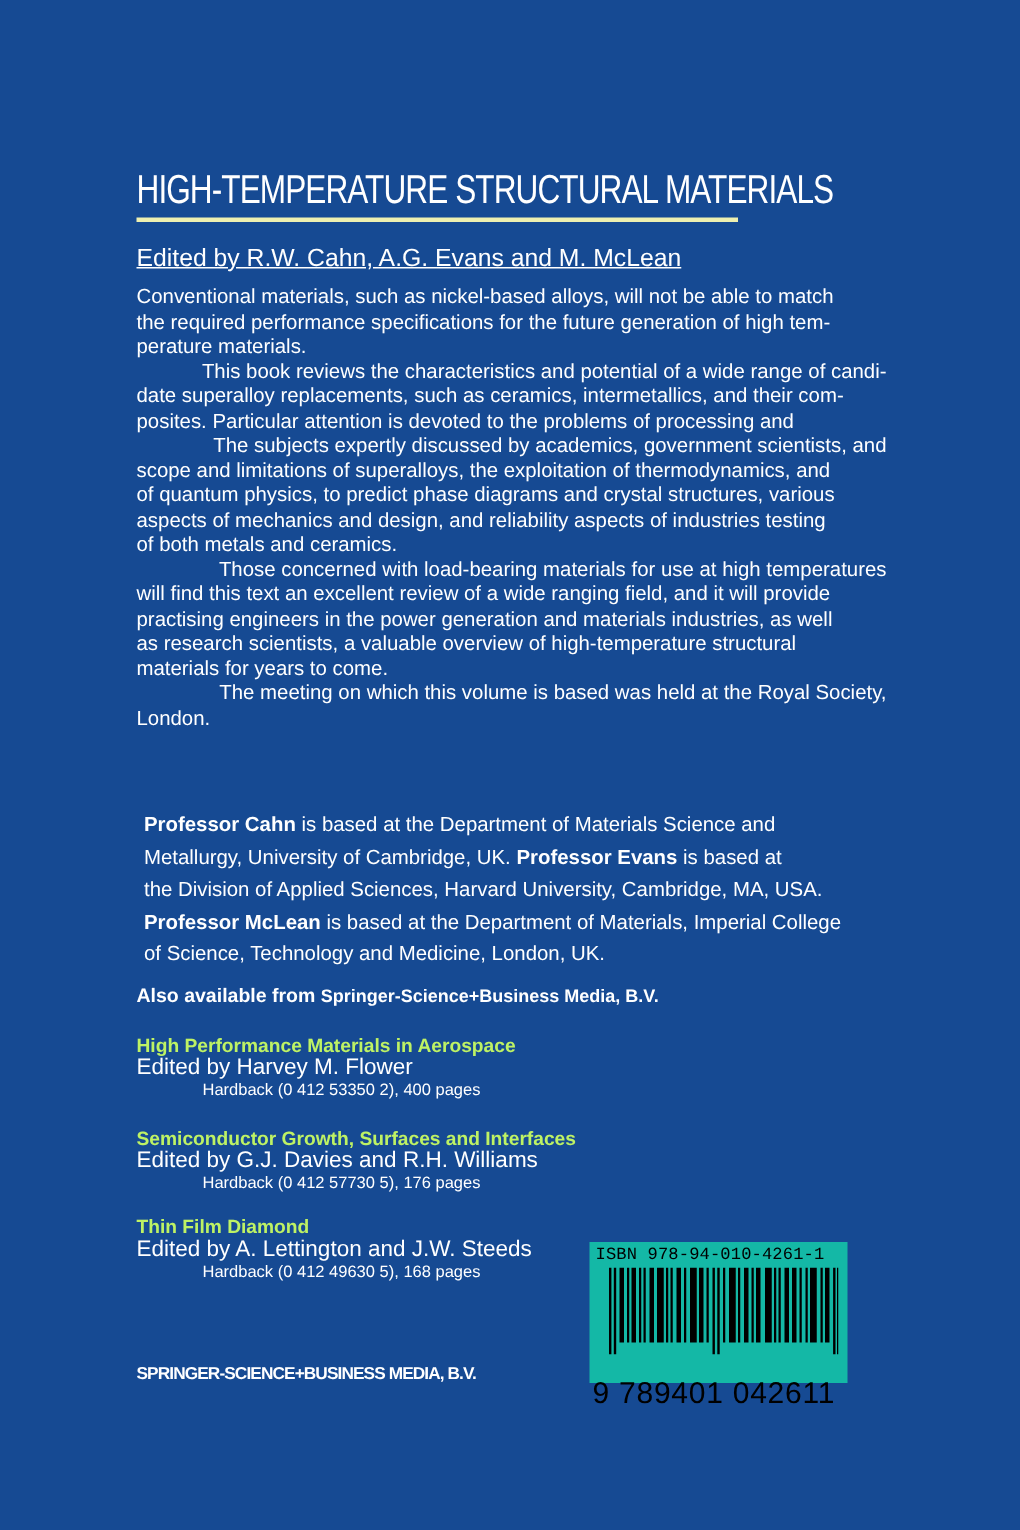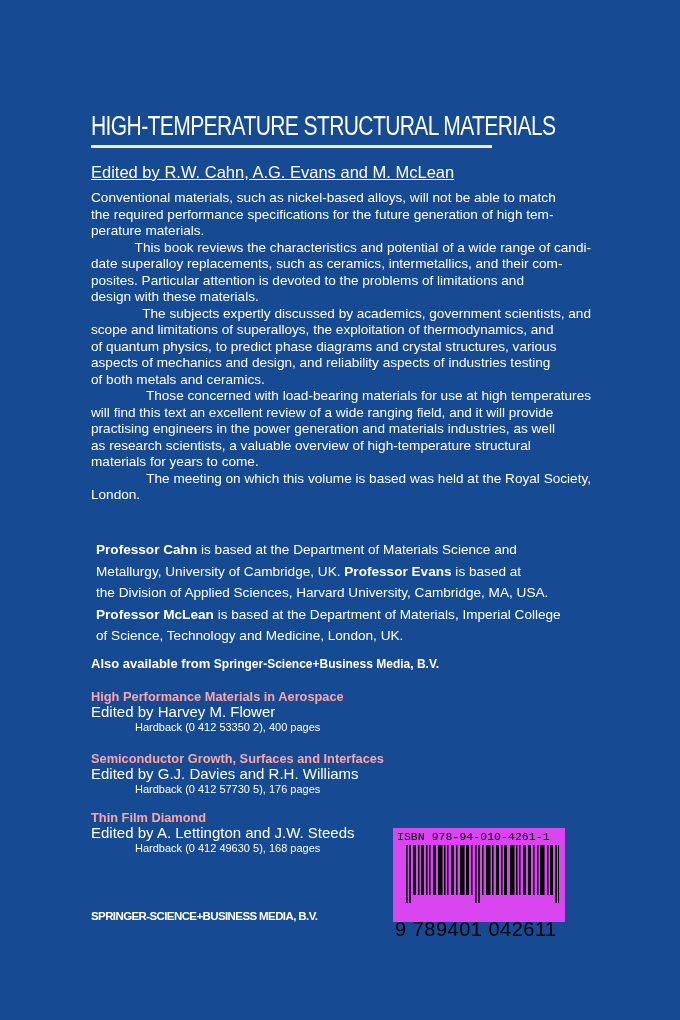--- a/index.html
+++ b/index.html
@@ -39,30 +39,30 @@
     font-size:13.6px; line-height:16.5px;
   }
   .bio p { margin:5px; white-space:nowrap; }
   .b { font-weight:bold; }
   .also {
     left:91px; top:656px; white-space:nowrap;
     font-size:13px; font-weight:bold; line-height:16px;
   }
   .also .pub { font-size:12px; }
   .book { left:91px; white-space:nowrap; }
-  .book .bt { color:#fca5a5; font-weight:bold; font-size:12.8px; line-height:15px; }
+  .book .bt { color:#bef264; font-weight:bold; font-size:12.8px; line-height:15px; }
   .book .be { font-size:15px; line-height:16px; }
   .book .bh { font-size:11px; line-height:15px;margin-left:44px; }
   .footer {
     left:91px; top:910px; white-space:nowrap;
     font-size:11.5px; font-weight:bold; letter-spacing:-0.6px;
   }
   .barcode-box {
     left:393px; top:828px; width:172px; height:94px;
-    background:#d946ef; color:#000;
+    background:#14b8a6; color:#000;
   }
   .isbn-text {
     position:absolute; left:4px; top:3px;
     font-family:"Liberation Mono", "DejaVu Sans Mono", monospace;
     font-size:11.4px; letter-spacing:0.1px; white-space:nowrap;
   }
   .bars {
     position:absolute; left:13px; top:17px; width:153px; height:58px;
   }
   .ean-digits {
@@ -79,22 +79,21 @@
 <div class="abs title">HIGH-TEMPERATURE STRUCTURAL MATERIALS</div>
 <div class="abs title-rule"></div>
 <div class="abs editors">Edited by R.W. Cahn, A.G. Evans and M. McLean</div>
 
 <div class="abs blurb">
   <p>Conventional materials, such as nickel-based alloys, will not be able to match</p>
   <p>the required performance specifications for the future generation of high tem-</p>
   <p>perature materials.</p>
   <p class="ind">This book reviews the characteristics and potential of a wide range of candi-</p>
   <p>date superalloy replacements, such as ceramics, intermetallics, and their com-</p>
-  <p>posites. Particular attention is devoted to the problems of limitations and</p>
-  <p>design with these materials.</p>
+  <p>posites. Particular attention is devoted to the problems of processing and</p>
   <p class="ind">The subjects expertly discussed by academics, government scientists, and</p>
   <p>scope and limitations of superalloys, the exploitation of thermodynamics, and</p>
   <p>of quantum physics, to predict phase diagrams and crystal structures, various</p>
   <p>aspects of mechanics and design, and reliability aspects of industries testing</p>
   <p>of both metals and ceramics.</p>
   <p class="ind">Those concerned with load-bearing materials for use at high temperatures</p>
   <p>will find this text an excellent review of a wide ranging field, and it will provide</p>
   <p>practising engineers in the power generation and materials industries, as well</p>
   <p>as research scientists, a valuable overview of high-temperature structural</p>
   <p>materials for years to come.</p>

